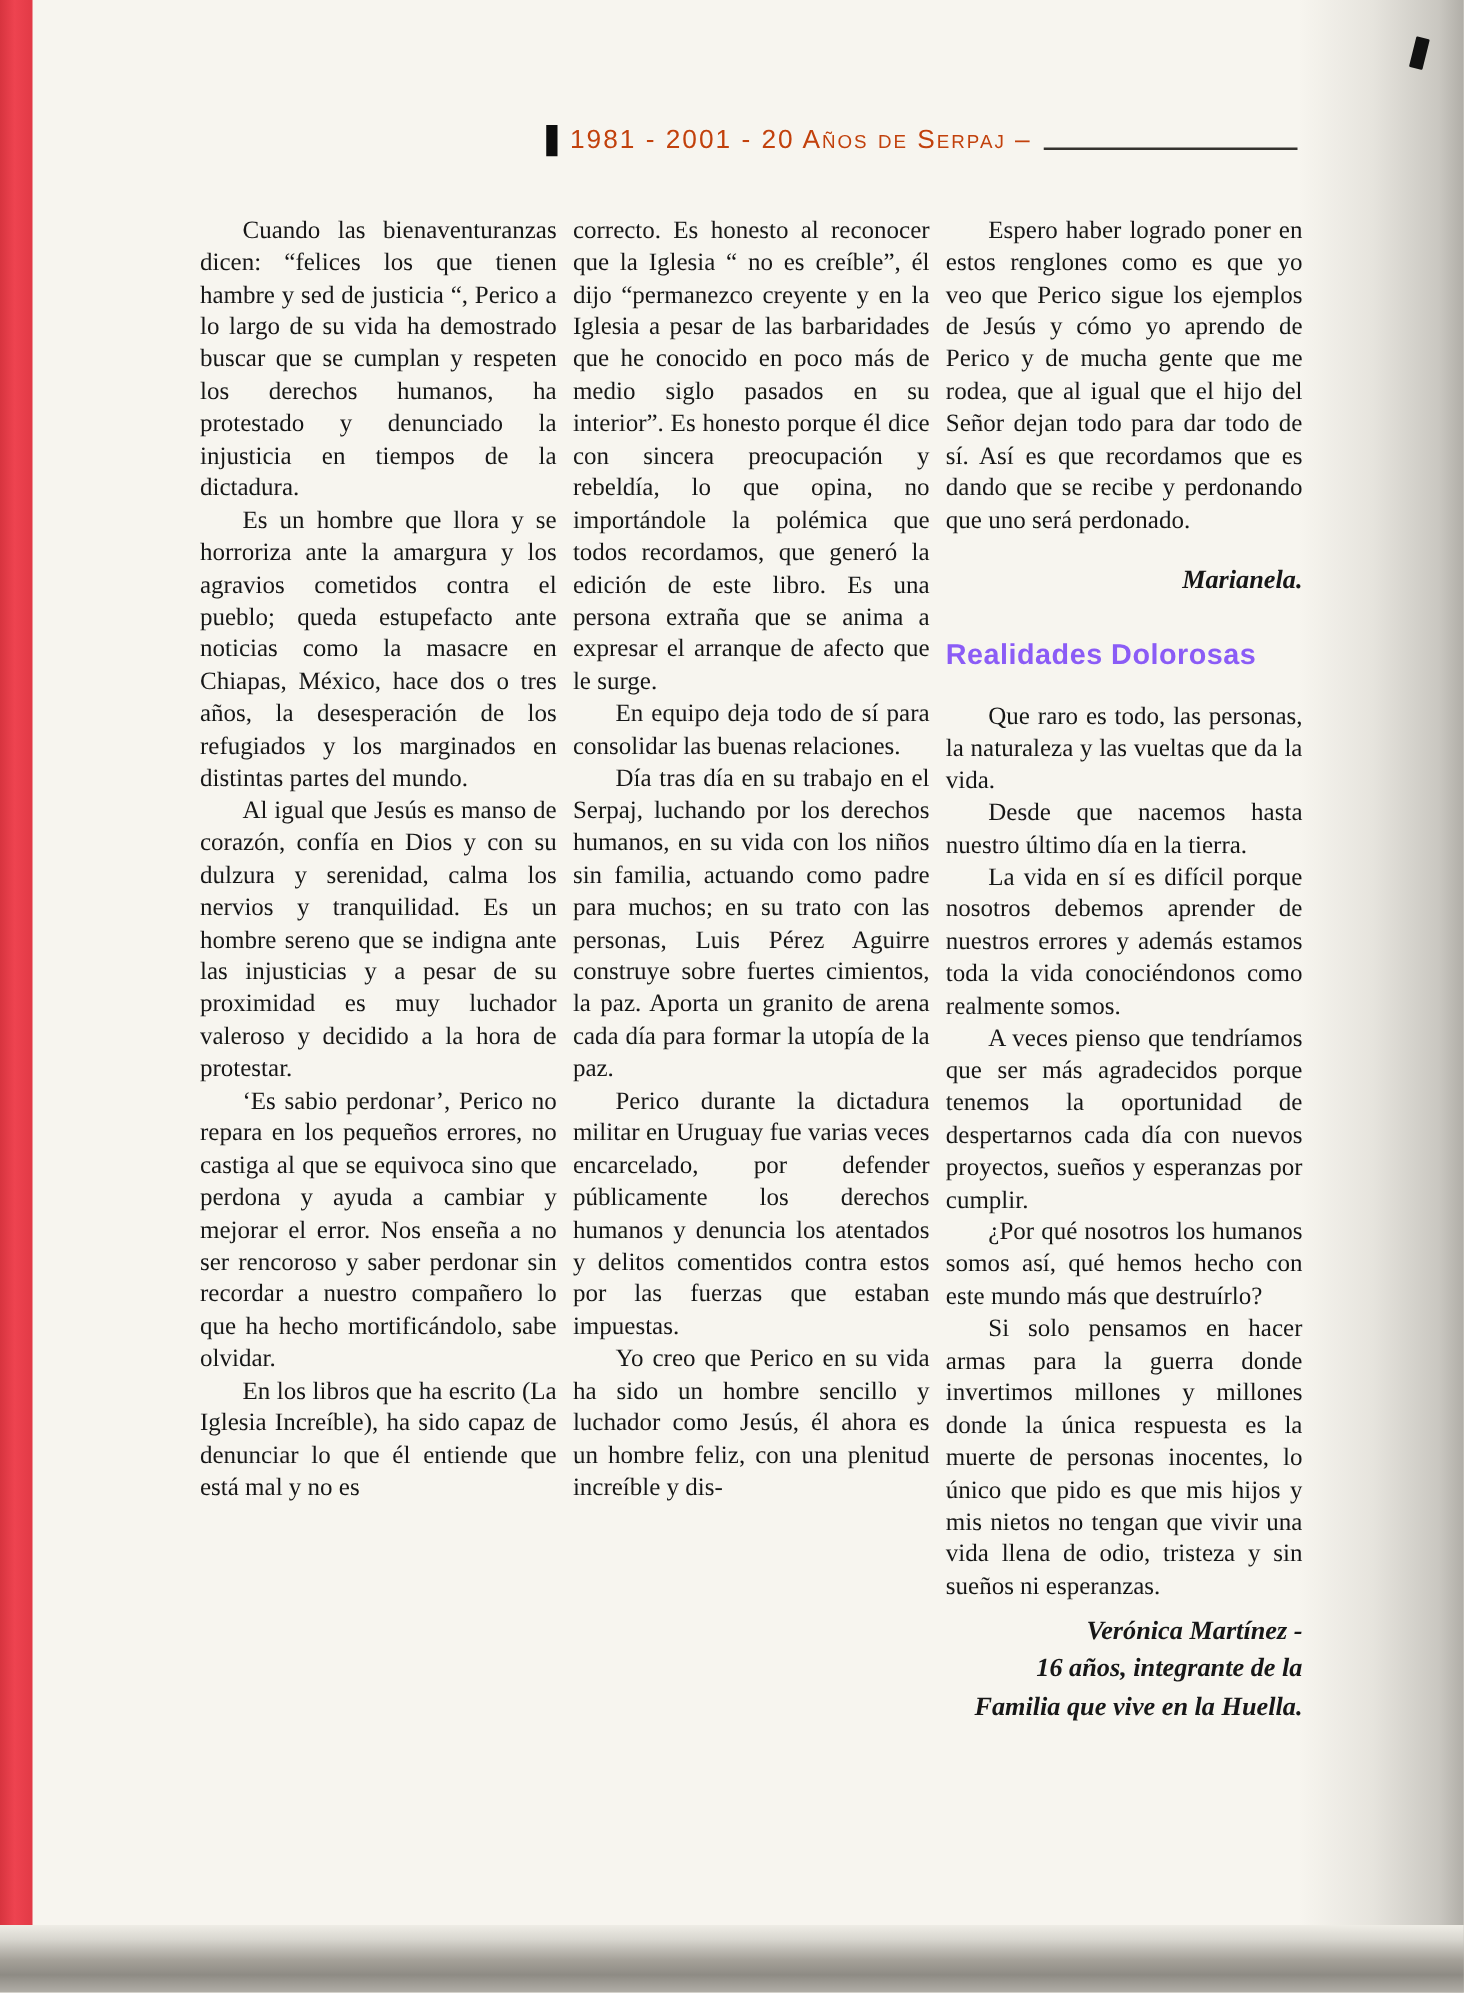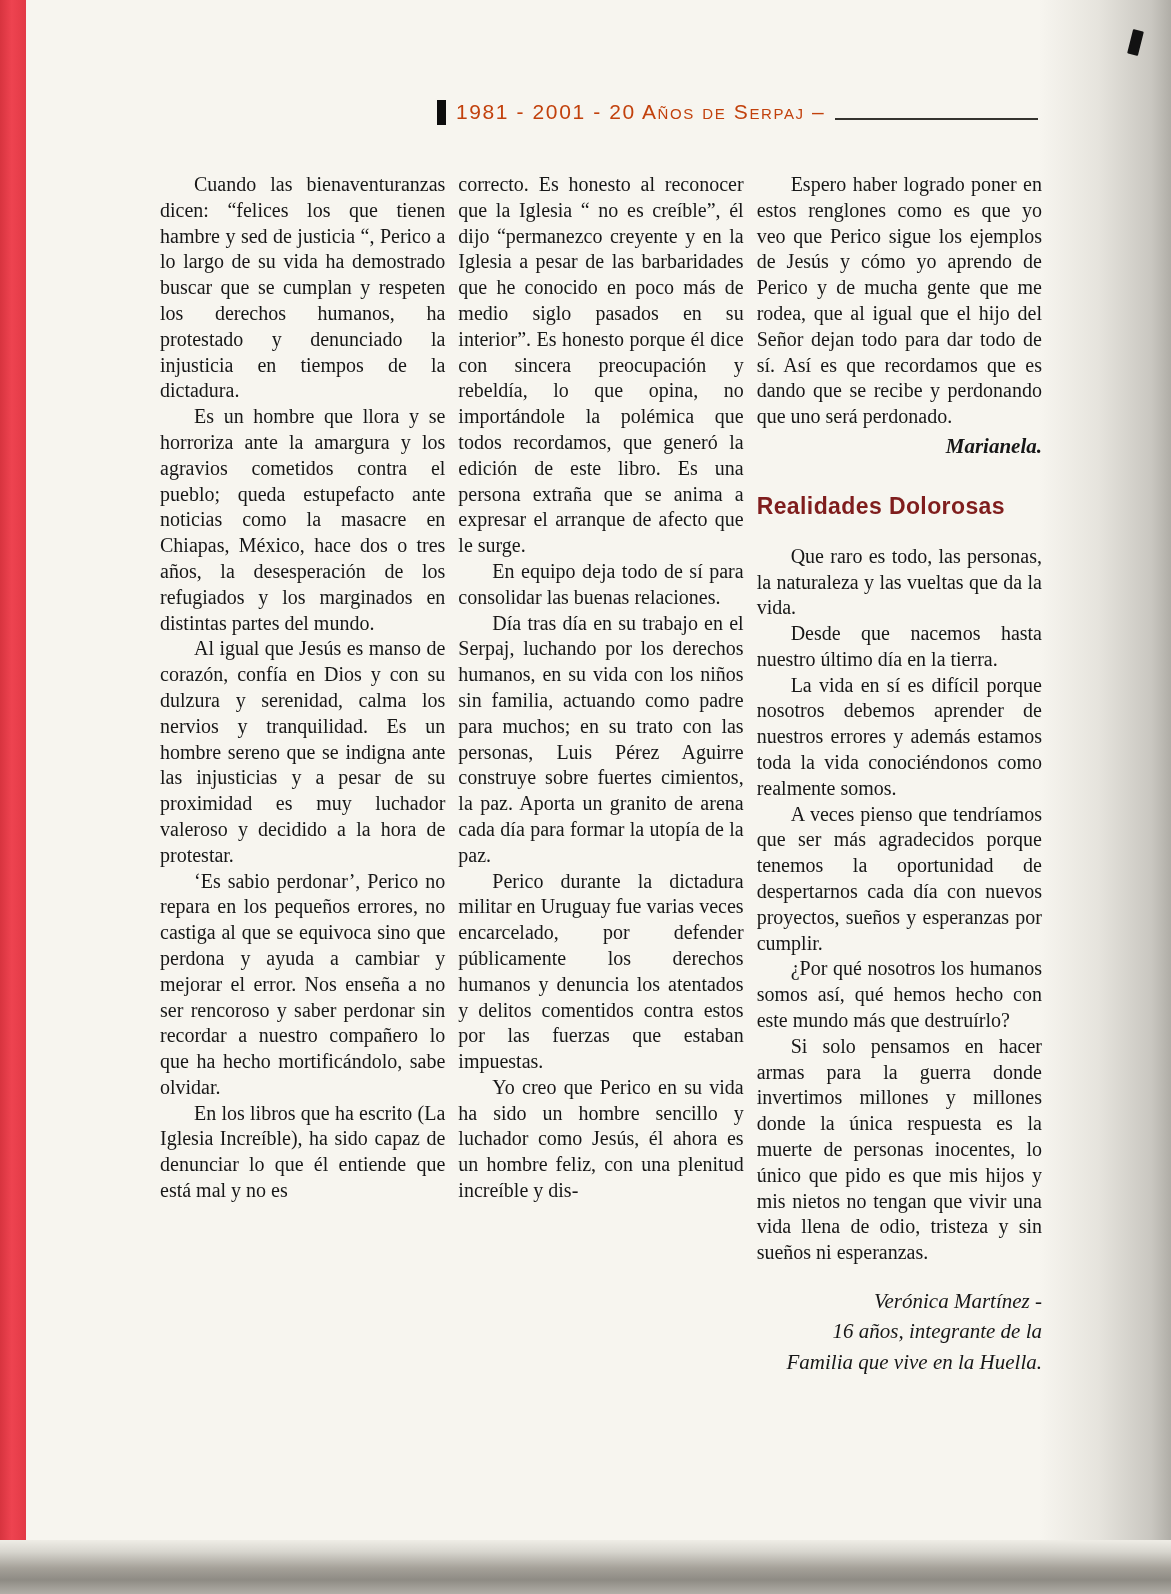--- a/index.html
+++ b/index.html
@@ -30,24 +30,24 @@
     padding-bottom:1px;}
   .hrule{flex:1;height:2px;background:#35332f;margin:0 0 5px 10px;}
 
   .columns{position:absolute;left:160px;top:172px;width:882px;height:1292px;
     display:flex;gap:13px;overflow:hidden;}
   .col{flex:1;min-width:0;text-align:justify;font-size:20px;line-height:1.29;
     color:#171717;}
   .para{margin:0;text-indent:1.7em;}
   .noindent{text-indent:0;}
   .gap{}
-  .sig{margin:3px 0 0;text-align:right;font-weight:bold;font-style:italic;font-size:21px;}
+  .sig{margin:20px 0 0;text-align:right;font-weight:bold;font-style:italic;font-size:21px;}
   .heading{margin:32px 0 22px;font-family:"Liberation Sans", sans-serif;
-    font-size:23px;font-weight:900;letter-spacing:0.4px;color:#7f1d1d;}
-  .sigblock{margin-top:20px;text-align:right;font-weight:normal;font-style:italic;
+    font-size:23px;font-weight:900;letter-spacing:0.4px;color:#8b5cf6;}
+  .sigblock{margin-top:6px;text-align:right;font-weight:bold;font-style:italic;
     font-size:21px;line-height:1.45;}
 
   .footer{position:absolute;left:160px;top:1539px;width:882px;
     display:flex;justify-content:center;align-items:flex-start;gap:9px;
     font-family:"Liberation Sans", sans-serif;color:#1b1b1b;}
   .footer .pagenum{font-weight:bold;font-size:21px;}
   .footer .slash{font-size:20px;}
   .footer .ftext{font-variant:small-caps;font-size:16px;letter-spacing:0.6px;margin-top:20px;}
 </style>
 </head>

